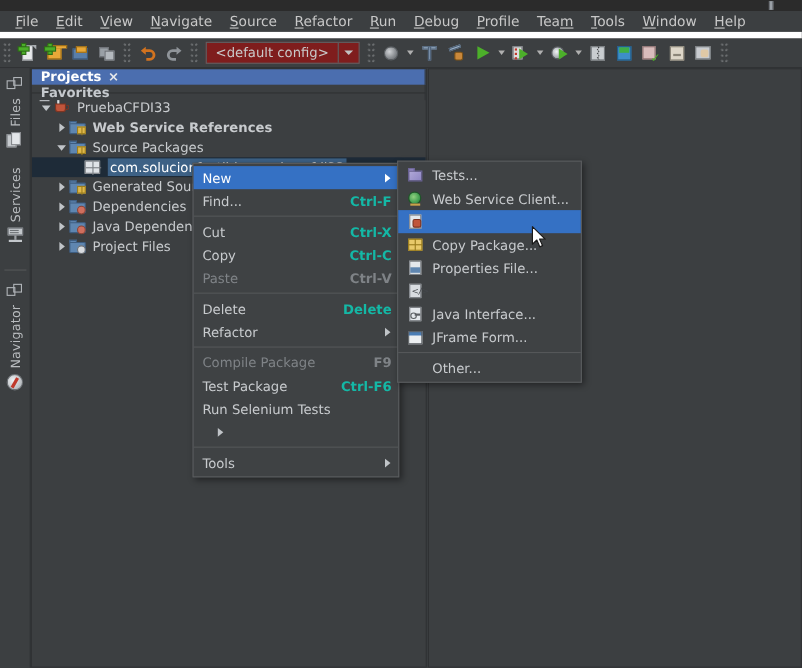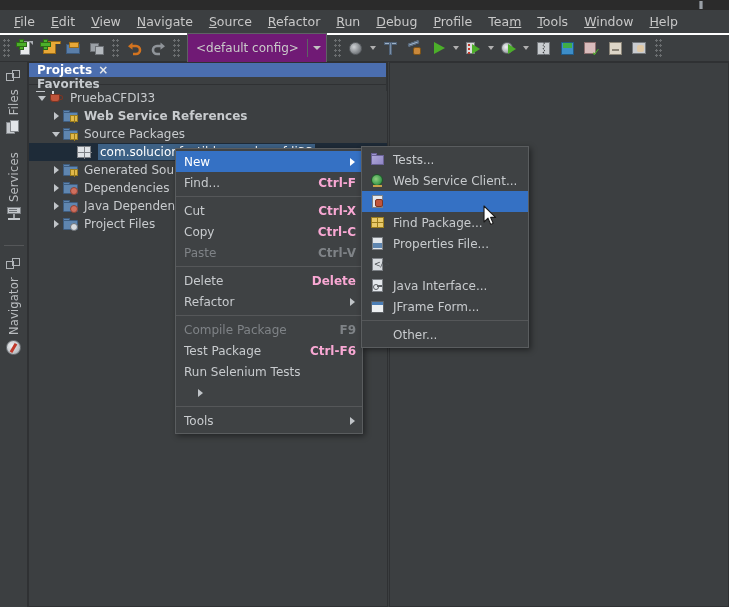--- a/index.html
+++ b/index.html
@@ -37,21 +37,21 @@
   }
 
   
   .menubar {
     position: absolute; top: 10px; left: 0;
     width: 729px; height: 25px;
     background: #3c3f41;
     display: flex;
     align-items: center;
     padding-left: 6px;
-    border-bottom: 2px solid #ffffff;
+    border-bottom: 6px solid #ffffff;
   }
   .menubar-item {
     padding: 3px 8px;
     font-size: 12.5px;
     color: #c8c8c8;
     white-space: nowrap;
     cursor: default;
   }
   .menubar-item u { text-decoration: underline; }
 
@@ -86,23 +86,23 @@
     display: flex; align-items: center; justify-content: center;
     flex: 0 0 auto; cursor: default;
   }
   .tb-arrow::after {
     content: "";
     border-left: 3.5px solid transparent;
     border-right: 3.5px solid transparent;
     border-top: 4px solid #b0b0b0;
   }
   .combo {
-    height: 30px;
+    height: 20px;
     min-width: 130px;
-    background: #701a75;
+    background: #7f1d1d;
     border: 1px solid #5e6264;
     display: flex; align-items: center;
     margin: 0 4px;
     flex: 0 0 auto;
     cursor: default;
   }
   .combo .txt {
     padding: 0 8px;
     color: #c9c9c9;
     font-size: 12px;
@@ -489,21 +489,21 @@
     height: 21px;
     padding: 0 6px 0 8px;
     font-size: 12px;
     color: #c8cbce;
     cursor: default;
     white-space: nowrap;
   }
   .mi.highlight { background: #3571c4; color: #ffffff; }
   .mi.disabled { color: #7f8387; }
   .mi .mlabel { flex: 1 1 auto; }
-  .mi .accel { margin-left: 20px; font-size: 12px; color: #f9a8d4; font-weight: bold; }
+  .mi .accel { margin-left: 20px; font-size: 12px; color: #14b8a6; font-weight: bold; }
   .mi.disabled .accel { color: #7f8387; font-weight: bold; }
   .mi .submark {
     margin-left: 12px; width: 8px;
     display: flex; align-items: center; justify-content: center;
   }
   .mi .submark::after {
     content: ""; border-top: 4px solid transparent; border-bottom: 4px solid transparent;
     border-left: 5px solid #c0c4c8;
   }
   .mi.highlight .submark::after { border-left-color: #ffffff; }
@@ -972,21 +972,21 @@
       </div>
       <div class="mi">
         <span class="micon"><span class="mic-ws"><i class="globe"></i><i class="stand"></i></span></span>
         <span class="mlabel">Web Service Client...</span>
       </div>
       <div class="mi highlight">
         <span class="micon"><span class="mic-java"><i class="pg"></i><i class="cof"></i></span></span>
       </div>
       <div class="mi">
         <span class="micon"><span class="mic-pkg"><i class="b"></i><i class="h"></i><i class="v"></i></span></span>
-        <span class="mlabel">Find Package...</span>
+        <span class="mlabel">Copy Package...</span>
       </div>
       <div class="mi">
         <span class="micon"><span class="mic-prop"><i class="pg2"></i><i class="bl"></i></span></span>
         <span class="mlabel">Properties File...</span>
       </div>
       <div class="mi">
         <span class="micon"><span class="mic-xml"><i class="pg3"></i><i class="tag">&lt;/&gt;</i></span></span>
       </div>
       <div class="mi">
         <span class="micon"><span class="mic-iface"><i class="pg4"></i><i class="key"></i></span></span>

